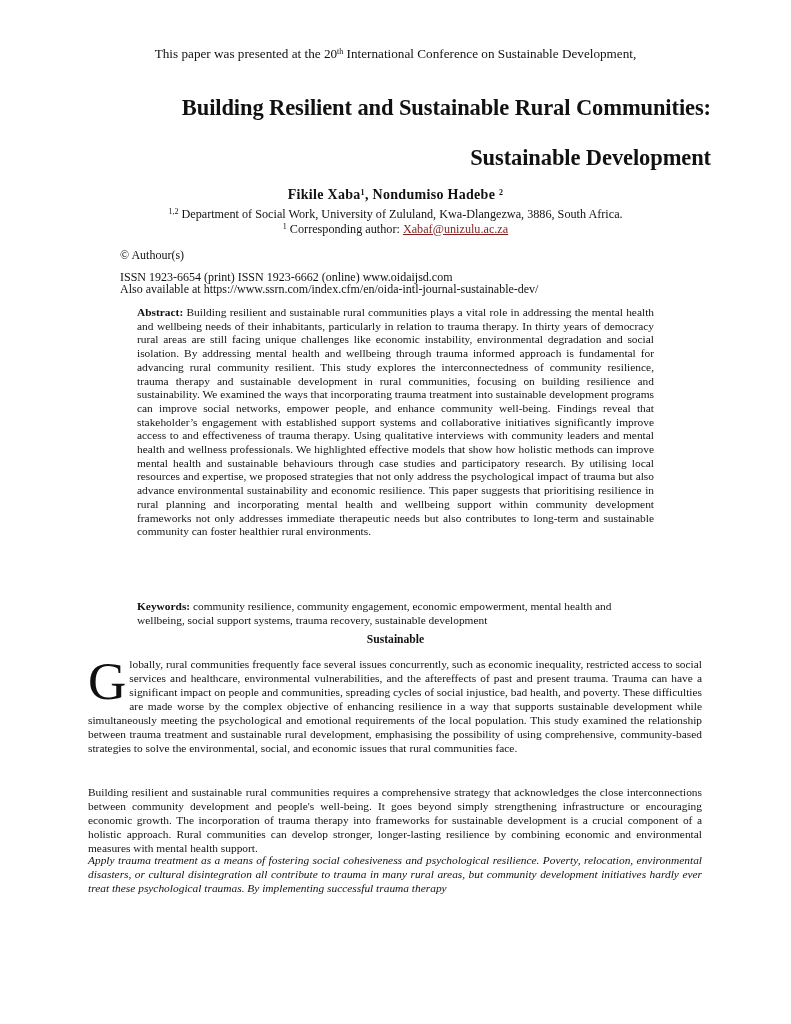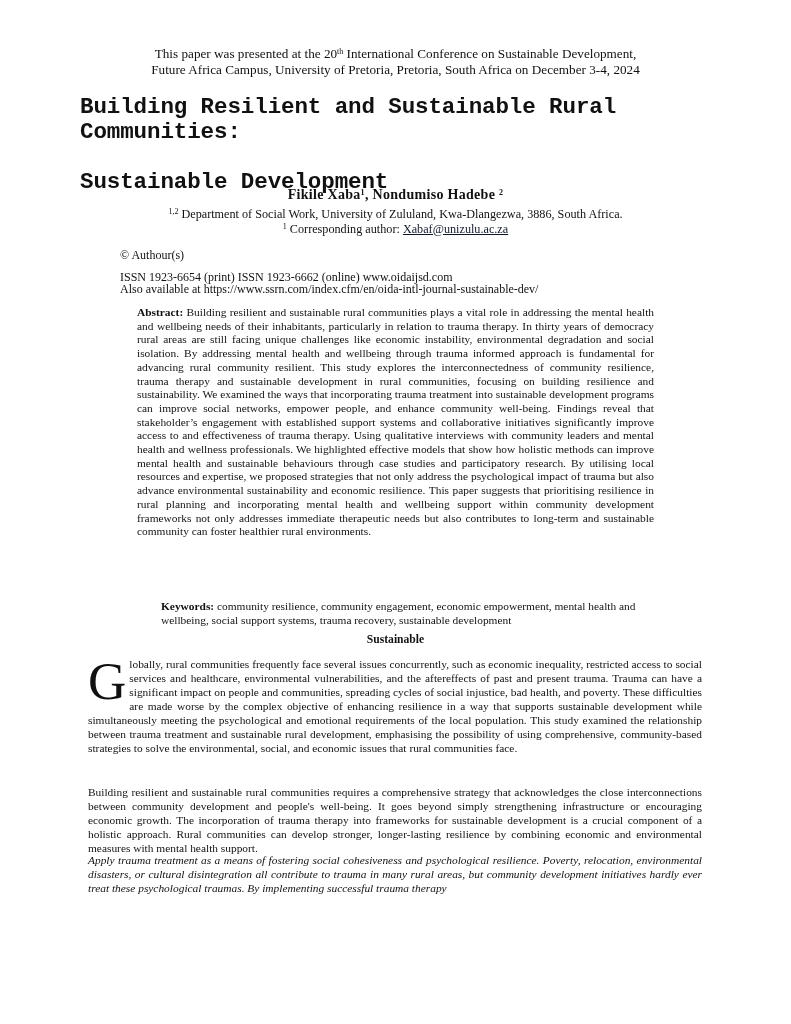--- a/index.html
+++ b/index.html
@@ -1,42 +1,41 @@
 <!DOCTYPE html>
 <html><head>
 <meta charset="utf-8">
 <style>
   html, body { margin: 0; padding: 0; background: #ffffff; }
   body { width: 791px; height: 1024px; overflow: hidden; position: relative; font-family: "Liberation Serif", serif; color: #111; }
   .page { position: absolute; left: 0; top: 0; width: 791px; height: 861px; }
   .conf-note { position: absolute; left: 100px; width: 591px; top: 46px; font-size: 13.2px; line-height: 16px; text-align: center; }
-  .title { position: absolute; left: 80px; width: 631px; top: 95px; font-size: 22.5px; line-height: 25px; font-weight: bold; text-align: left; letter-spacing: -0.1px; font-family: Liberation Mono, monospace; }
+  .title { position: absolute; left: 80px; width: 631px; top: 95px; font-size: 22.5px; line-height: 25px; font-weight: bold; text-align: right; letter-spacing: -0.1px; }
   .authors { position: absolute; left: 100px; width: 591px; top: 186px; font-size: 14px; line-height: 17px; font-weight: bold; text-align: center; letter-spacing: 0.3px; }
   .affil { position: absolute; left: 80px; width: 631px; top: 207px; font-size: 12.2px; line-height: 14.5px; text-align: center; }
-  .affil a { color: #0f172a; text-decoration: underline; text-align: right; }
+  .affil a { color: #7f1d1d; text-decoration: underline; text-align: right; }
   sup { font-size: 8px; vertical-align: top; position: relative; top: -2px; }
   .pubinfo { position: absolute; left: 120px; width: 551px; top: 250px; font-size: 12px; line-height: 11.2px; text-align: left; }
   .abstract { position: absolute; left: 137px; width: 517px; top: 306px; font-size: 11.4px; line-height: 13.7px; text-align: justify; }
   .abstract b, .keywords b { font-weight: bold; }
-  .keywords { position: absolute; left: 137px; width: 517px; top: 599px; font-size: 11.4px; line-height: 14px; text-align: left; margin-left: 24px; }
+  .keywords { position: absolute; left: 137px; width: 517px; top: 599px; font-size: 11.4px; line-height: 14px; text-align: left; }
   .intro-heading { position: absolute; left: 100px; width: 591px; top: 633px; font-size: 11.6px; font-weight: bold; text-align: center; }
   .body-text { position: absolute; left: 88px; width: 614px; font-size: 11.4px; line-height: 14px; text-align: justify; }
   .p1 { top: 657px; }
   .p2 { top: 785px; }
   .p3 { top: 853px; font-style: italic; }
   .dropcap { float: left; font-size: 53px; line-height: 40px; padding-top: 4px; margin-right: 3px; margin-left: 0; font-family: "Liberation Serif", serif; }
 </style>
 </head>
 <body>
 
 <div class="page">
 
   <div class="conf-note">
     <span>This paper was presented at the 20</span><sup>th</sup><span> International Conference on Sustainable Development,</span><br>
-    <span>Future Africa Campus, University of Pretoria, Pretoria, South Africa on December 3-4, 2024</span>
   </div>
 
   <div class="title">
     <span>Building Resilient and Sustainable Rural Communities:</span><br>
     <br>
     <span>Sustainable Development</span>
   </div>
 
   <div class="authors">
     <span>Fikile Xaba</span><sup>1</sup><span>, </span><span>Nondumiso Hadebe </span><sup>2</sup>

